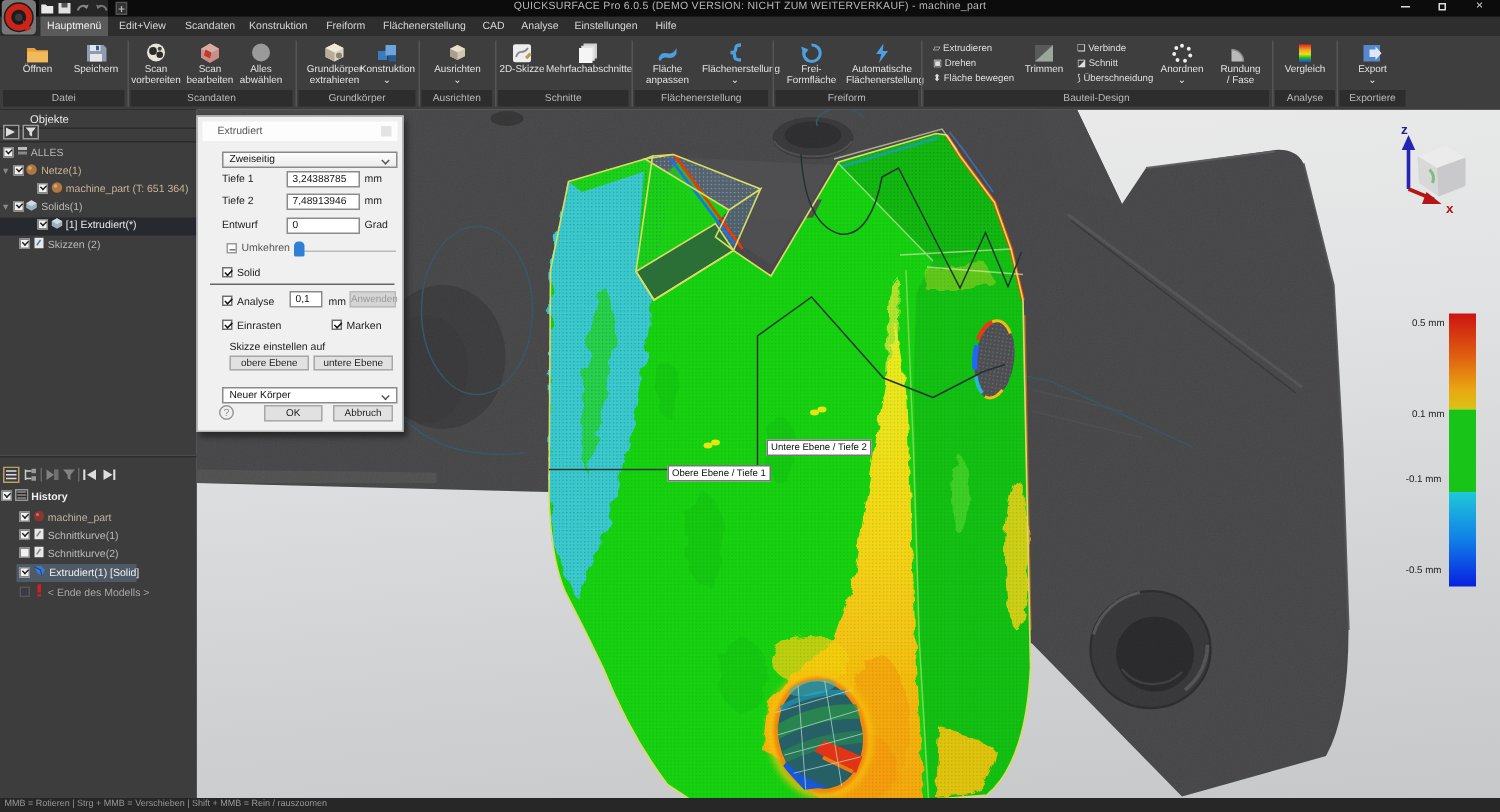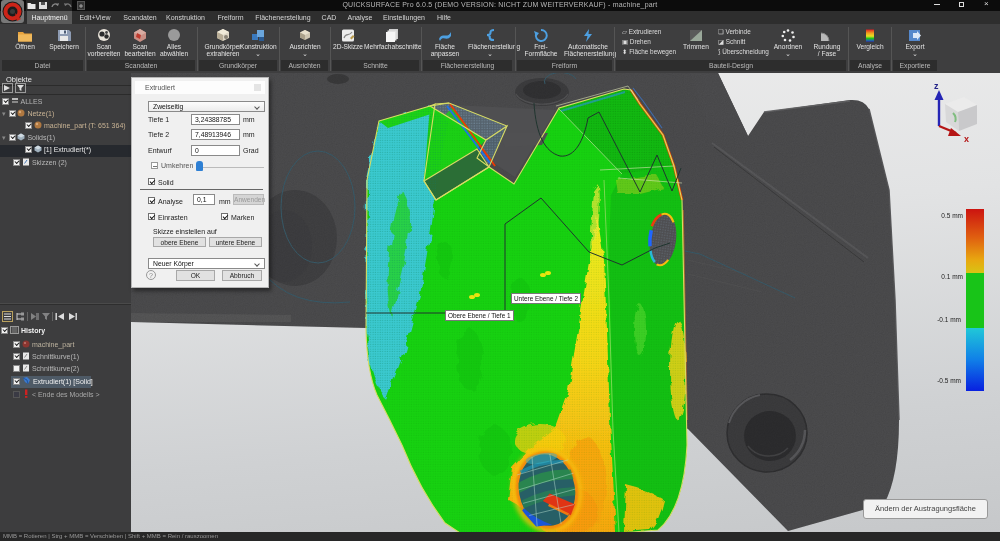--- a/index.html
+++ b/index.html
@@ -16,21 +16,21 @@
 
 #ribbon{position:absolute;left:0;top:24px;width:1000px;height:49px;background:#3e3e3f}
 .rgroup{position:absolute;top:0;height:49px}
 .rgroup .cap{position:absolute;left:1px;right:1px;top:36px;height:11px;background:#2d2d2d;color:#b9b9b9;font-size:6.8px;text-align:center;line-height:11px}
 .rsep{position:absolute;top:3px;height:44px;width:1px;background:#555}
 .rbtn{position:absolute;top:2px;text-align:center;color:#e2e2e2;font-size:6.6px;line-height:6.8px}
 .rbtn .ric{display:block;margin:2px auto 1px auto;width:16px;height:15px}
 .rsmall{position:absolute;color:#dedede;font-size:6.4px;white-space:nowrap}
 
 #sidebar{position:absolute;left:0;top:73px;width:131px;height:460px;background:#3d3d3e;color:#c9c9c9}
-.shead{font-size:7.5px;color:#e8e8e8;padding:2px 0 1px 6px}
+.shead{font-size:7.5px;color:#e8e8e8;padding:2px 0 1px 20px}
 .trow{position:absolute;left:0;width:131px;height:11px;font-size:7px;color:#b9b9b9;white-space:nowrap}
 .trow .cb{display:inline-block;width:7px;height:7px;background:#f2f2f2;border:1px solid #888;vertical-align:-1px;position:relative}
 .cb.on:after{content:"";position:absolute;left:1px;top:0px;width:3px;height:2px;border-left:1.5px solid #222;border-bottom:1.5px solid #222;transform:rotate(-45deg)}
 
 #viewport{position:absolute;left:131px;top:73px;width:869px;height:460px;background:linear-gradient(175deg,#ececec 0%,#e2e3e4 35%,#cfd1d3 75%,#c6c8ca 100%);overflow:hidden}
 
 #dialog{position:absolute;left:131px;top:77px;width:138px;height:211px;background:#f0f0f0;border:1px solid #b6b6b6;box-shadow:2px 3px 4px rgba(0,0,0,0.45);font-size:7px;color:#333}
 #dialog .dtitle{position:absolute;left:3px;top:3px;right:3px;height:13px;background:#fdfdfd;color:#555;font-size:7px;line-height:13px;padding-left:10px}
 .drow{position:absolute;left:8px;font-size:7px;color:#222}
 .dinput{position:absolute;height:11px;background:#fff;border:1px solid #8a8a8a;font-size:6.8px;color:#111;line-height:10px;padding-left:3px}
@@ -255,21 +255,20 @@
   </svg>
 
   <div class="leglab" style="left:802px;top:139px">0.5 mm</div>
   <div class="leglab" style="left:802px;top:200px">0.1 mm</div>
   <div class="leglab" style="left:800px;top:243px">-0.1 mm</div>
   <div class="leglab" style="left:800px;top:304px">-0.5 mm</div>
   </div>
 
   <div class="vtip" style="left:511px;top:293px">Untere Ebene / Tiefe 2</div>
   <div class="vtip" style="left:445px;top:310px">Obere Ebene / Tiefe 1</div>
-  <div id="bigtip">Ändern der Austragungsfläche</div>
 
   <div id="titlebar">
     <div id="qat"></div>
     <svg class="abs" style="left:27px;top:1px;z-index:5" width="58" height="9" viewBox="0 0 58 9">
       <path d="M0.5 2 h3 l1 1 h4 v5 h-8z" fill="#e8e8e8"></path>
       <rect x="12" y="1" width="8" height="7" fill="#e0e0e0"></rect>
         <rect x="14" y="1" width="4" height="3" fill="#555"></rect>
       <path d="M25 6 a3.5 3.5 0 0 1 6 -2" stroke="#888" fill="none" stroke-width="1.3"></path>
         <path d="M32 2 l-1 3 -2.5-1.5z" fill="#888"></path>
       <path d="M44 6 a3.5 3.5 0 0 0 -6 -2" stroke="#777" fill="none" stroke-width="1.3"></path>

